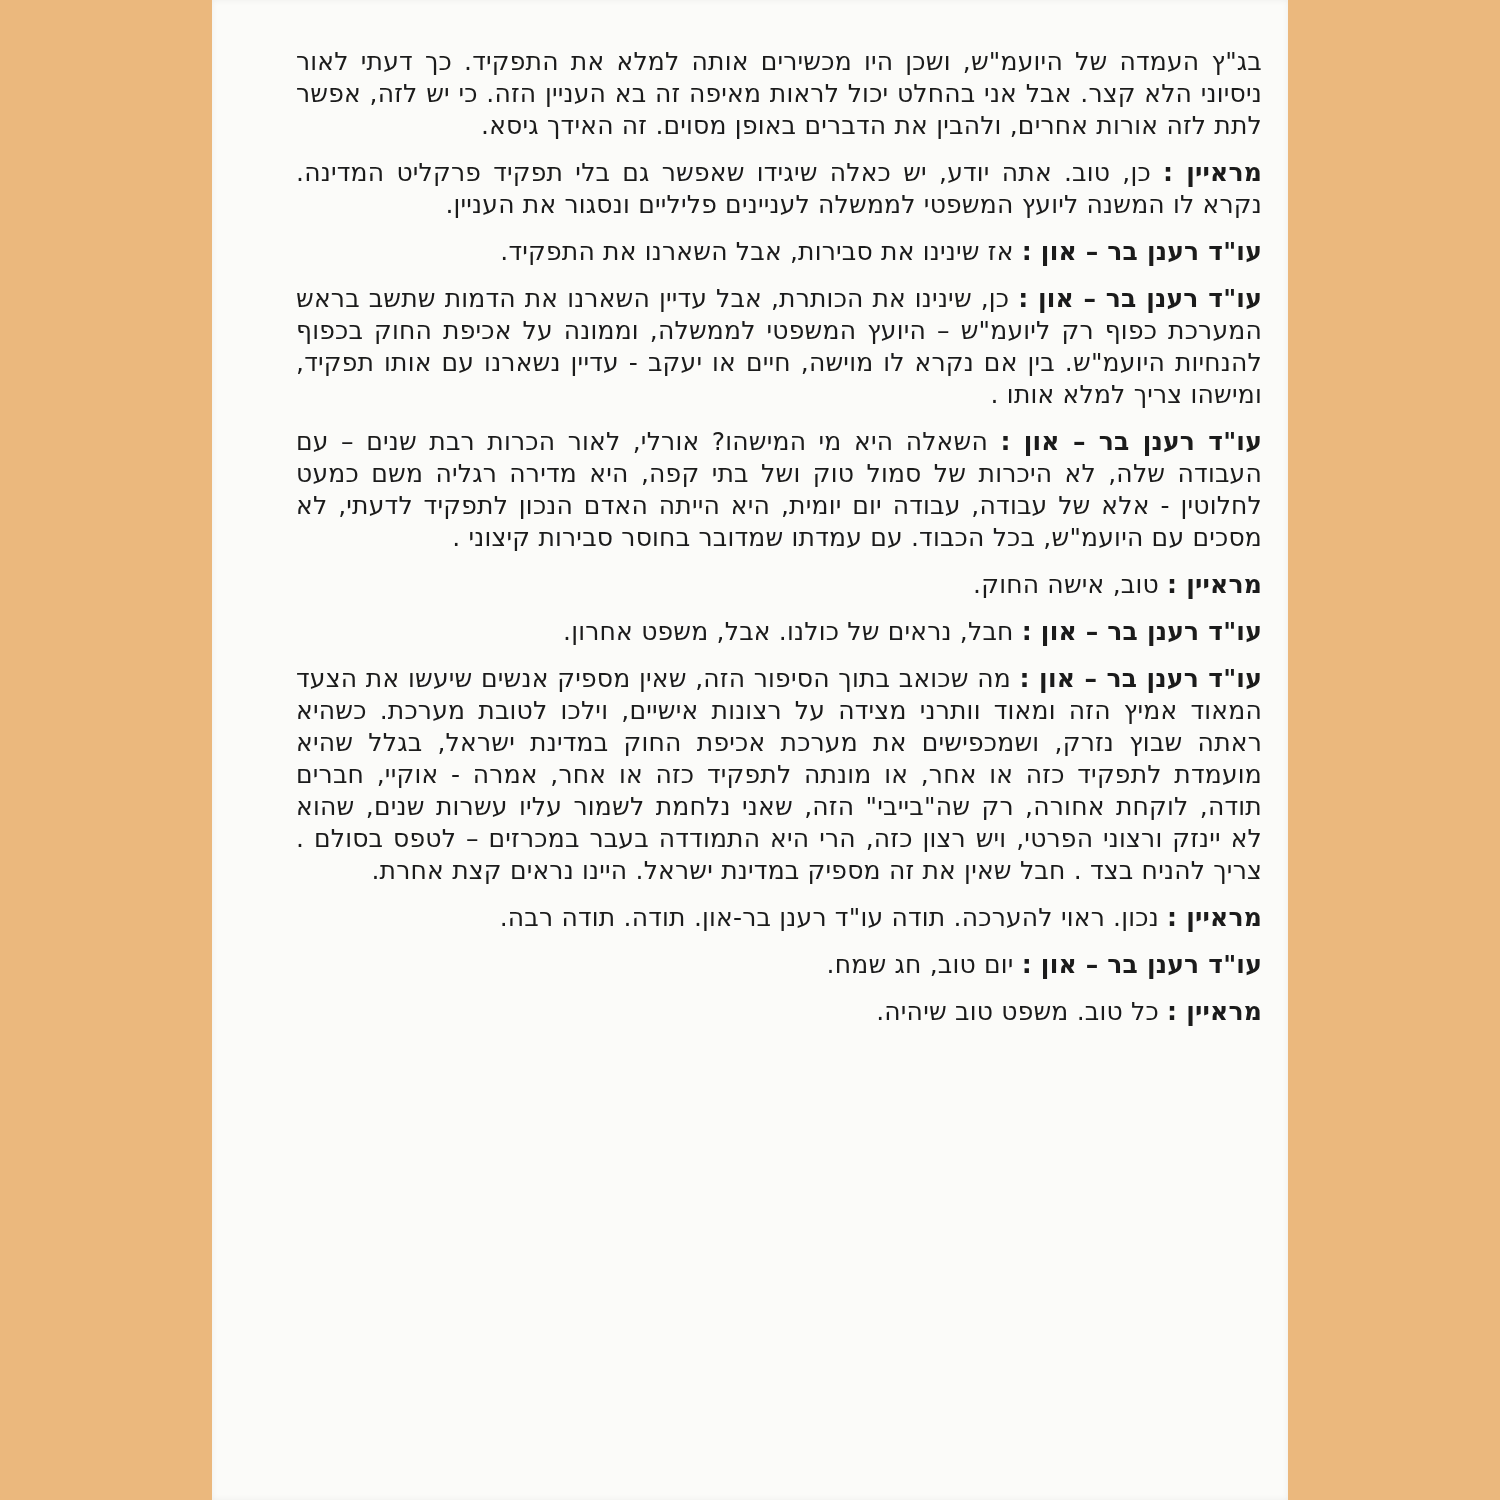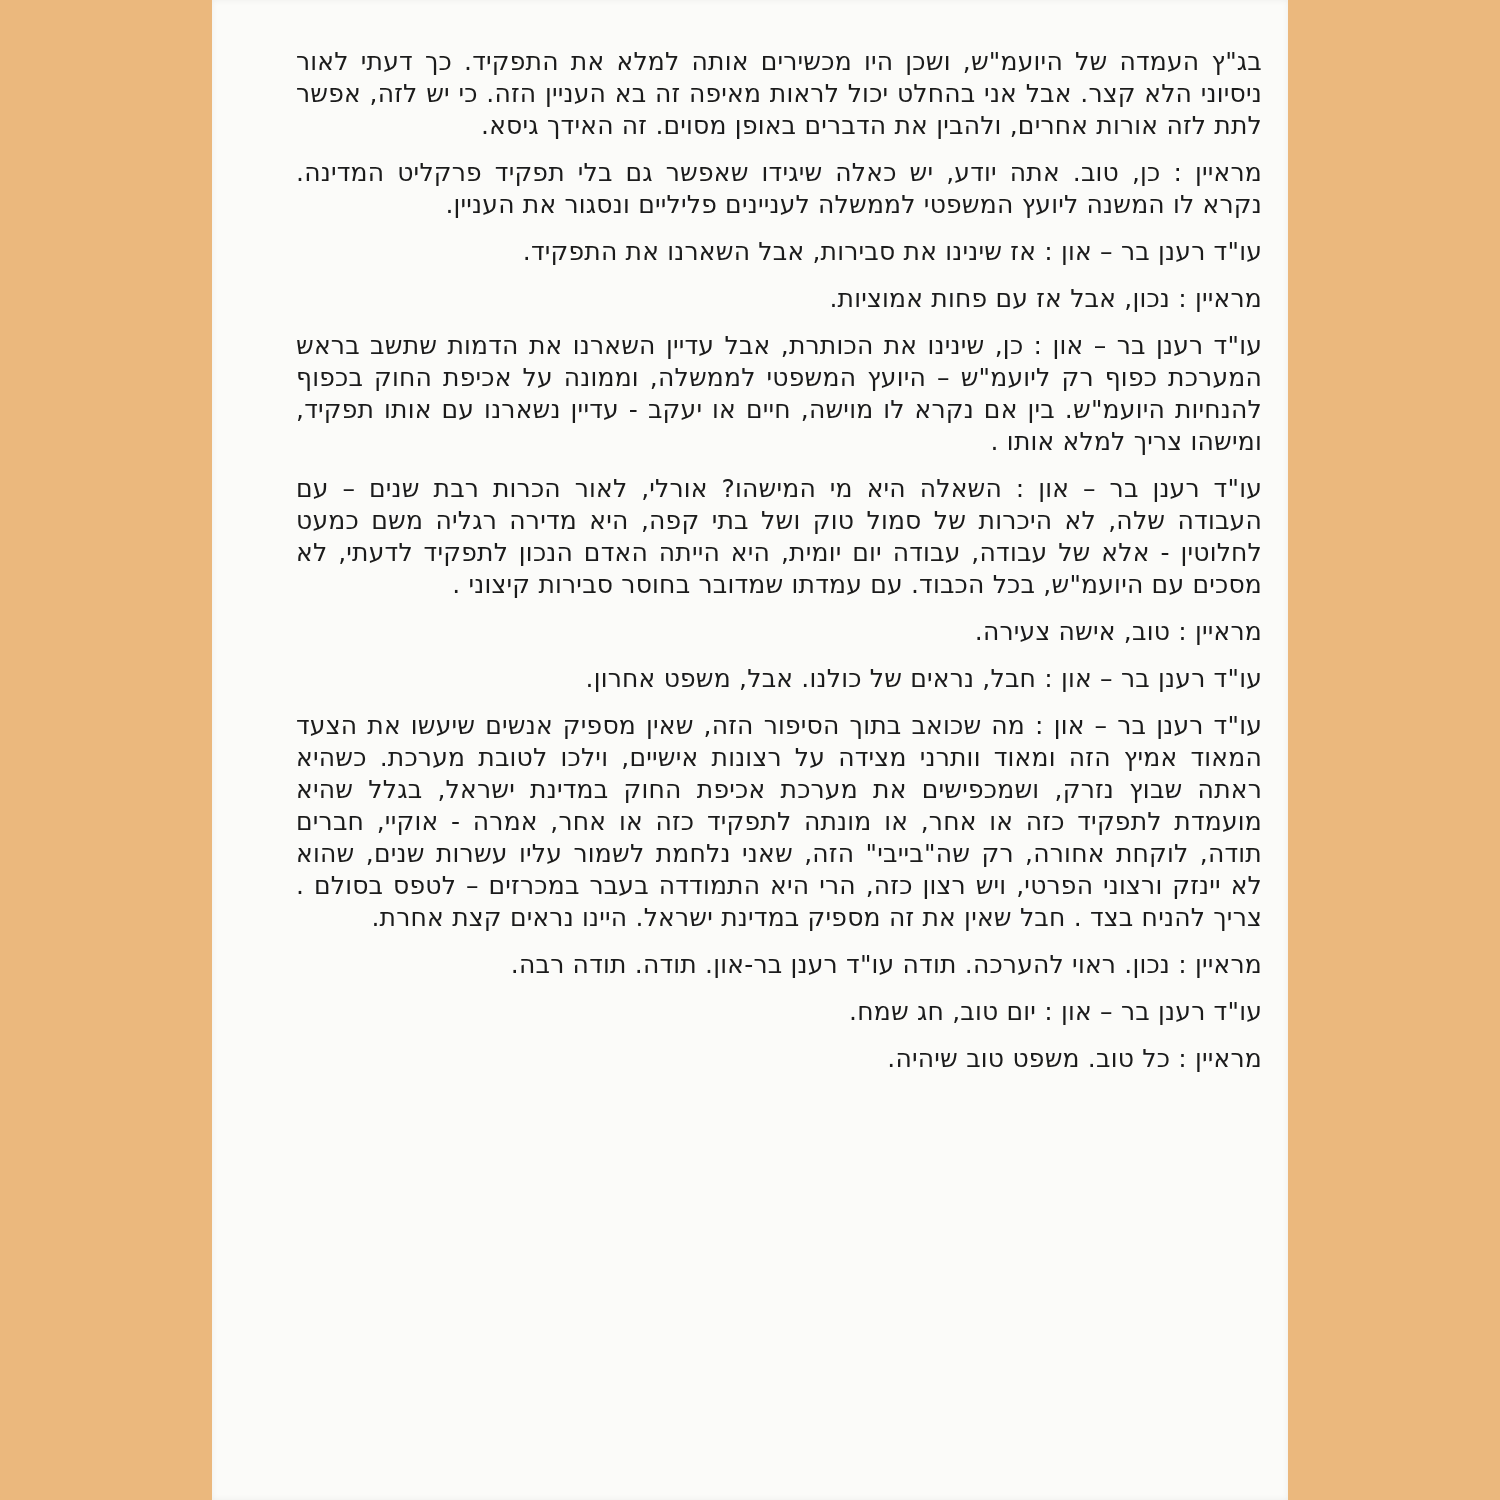--- a/index.html
+++ b/index.html
@@ -33,36 +33,35 @@
     text-align: justify;
     padding: 46px 26px 0 84px;
     font-size: 25px;
     line-height: 32px;
     letter-spacing: 0.2px;
   }
   .para {
     margin: 0 0 15px 0;
   }
   .speaker {
-    font-weight: normal;
+    font-weight: bold;
   }
 </style>
 </head>
 <body style="background: rgb(235, 184, 125);">
 
 <div class="scan-bg">
   <div class="page" style="background: rgb(251, 251, 249);">
     <div class="transcript" id="transcript" style="color: rgb(27, 27, 27);">
         <p class="para"><span>בג"ץ העמדה של היועמ"ש, ושכן היו מכשירים אותה למלא את התפקיד. כך דעתי לאור ניסיוני הלא קצר. אבל אני בהחלט יכול לראות מאיפה זה בא העניין הזה. כי יש לזה, אפשר לתת לזה אורות אחרים, ולהבין את הדברים באופן מסוים. זה האידך גיסא.</span></p>
         <p class="para"><b class="speaker">מראיין :</b> <span>כן, טוב. אתה יודע, יש כאלה שיגידו שאפשר גם בלי תפקיד פרקליט המדינה. נקרא לו המשנה ליועץ המשפטי לממשלה לעניינים פליליים ונסגור את העניין.</span></p>
         <p class="para"><b class="speaker">עו"ד רענן בר – און :</b> <span>אז שינינו את סבירות, אבל השארנו את התפקיד.</span></p>
-        <p class="para"><b class="speaker">מראיין :</b> <span>נכון, אבל אז עם פחות אמוציות.</span></p>
         <p class="para"><b class="speaker">עו"ד רענן בר – און :</b> <span>כן, שינינו את הכותרת, אבל עדיין השארנו את הדמות שתשב בראש המערכת כפוף רק ליועמ"ש – היועץ המשפטי לממשלה, וממונה על אכיפת החוק בכפוף להנחיות היועמ"ש. בין אם נקרא לו מוישה, חיים או יעקב - עדיין נשארנו עם אותו תפקיד, ומישהו צריך למלא אותו .</span></p>
         <p class="para"><b class="speaker">עו"ד רענן בר – און :</b> <span>השאלה היא מי המישהו? אורלי, לאור הכרות רבת שנים – עם העבודה שלה, לא היכרות של סמול טוק ושל בתי קפה, היא מדירה רגליה משם כמעט לחלוטין - אלא של עבודה, עבודה יום יומית, היא הייתה האדם הנכון לתפקיד לדעתי, לא מסכים עם היועמ"ש, בכל הכבוד. עם עמדתו שמדובר בחוסר סבירות קיצוני .</span></p>
-        <p class="para"><b class="speaker">מראיין :</b> <span>טוב, אישה צעירה.</span></p>
+        <p class="para"><b class="speaker">מראיין :</b> <span>טוב, אישה החוק.</span></p>
         <p class="para"><b class="speaker">עו"ד רענן בר – און :</b> <span>חבל, נראים של כולנו. אבל, משפט אחרון.</span></p>
         <p class="para"><b class="speaker">עו"ד רענן בר – און :</b> <span>מה שכואב בתוך הסיפור הזה, שאין מספיק אנשים שיעשו את הצעד המאוד אמיץ הזה ומאוד וותרני מצידה על רצונות אישיים, וילכו לטובת מערכת. כשהיא ראתה שבוץ נזרק, ושמכפישים את מערכת אכיפת החוק במדינת ישראל, בגלל שהיא מועמדת לתפקיד כזה או אחר, או מונתה לתפקיד כזה או אחר, אמרה - אוקיי, חברים תודה, לוקחת אחורה, רק שה"בייבי" הזה, שאני נלחמת לשמור עליו עשרות שנים, שהוא לא יינזק ורצוני הפרטי, ויש רצון כזה, הרי היא התמודדה בעבר במכרזים – לטפס בסולם . צריך להניח בצד . חבל שאין את זה מספיק במדינת ישראל. היינו נראים קצת אחרת.</span></p>
         <p class="para"><b class="speaker">מראיין :</b> <span>נכון. ראוי להערכה. תודה עו"ד רענן בר-און. תודה. תודה רבה.</span></p>
         <p class="para"><b class="speaker">עו"ד רענן בר – און :</b> <span>יום טוב, חג שמח.</span></p>
         <p class="para"><b class="speaker">מראיין :</b> <span>כל טוב. משפט טוב שיהיה.</span></p>
       </div>
   </div>
 </div>
 
 </body></html>

